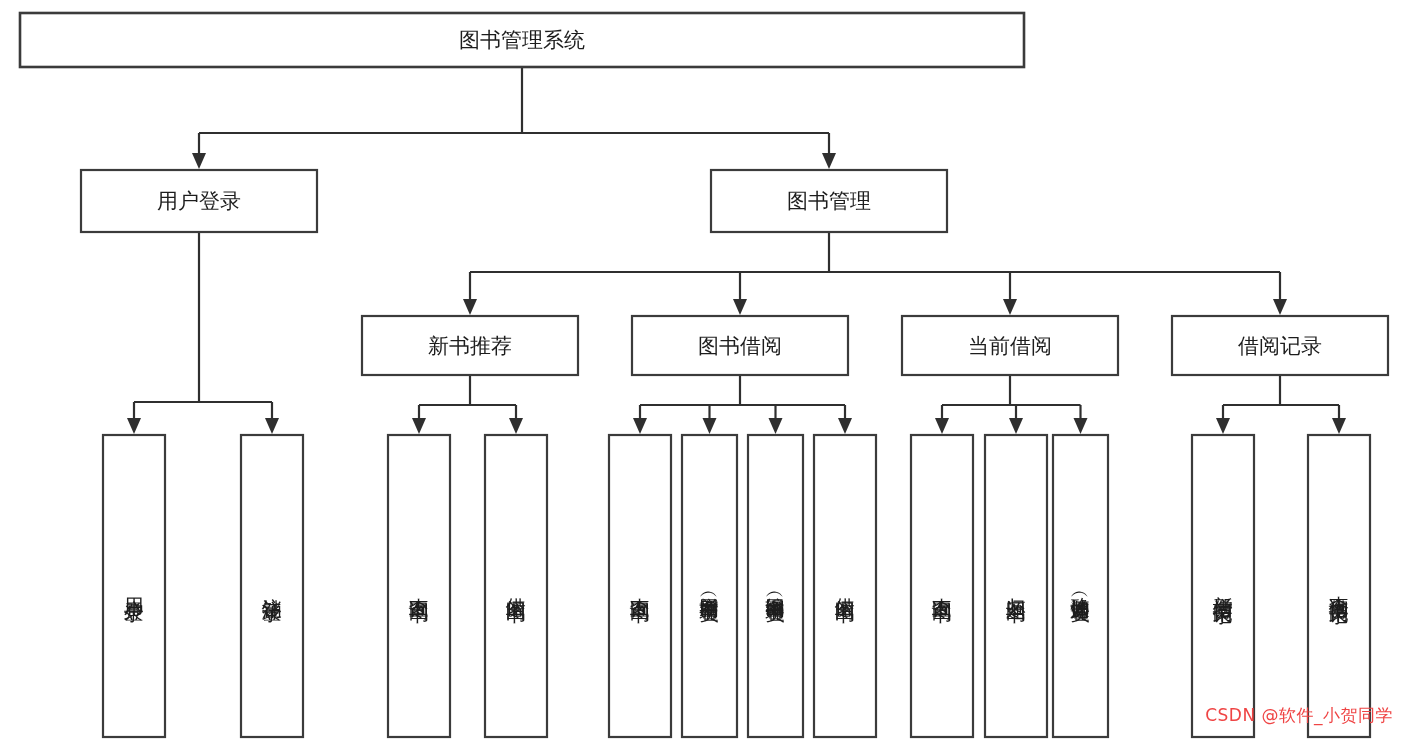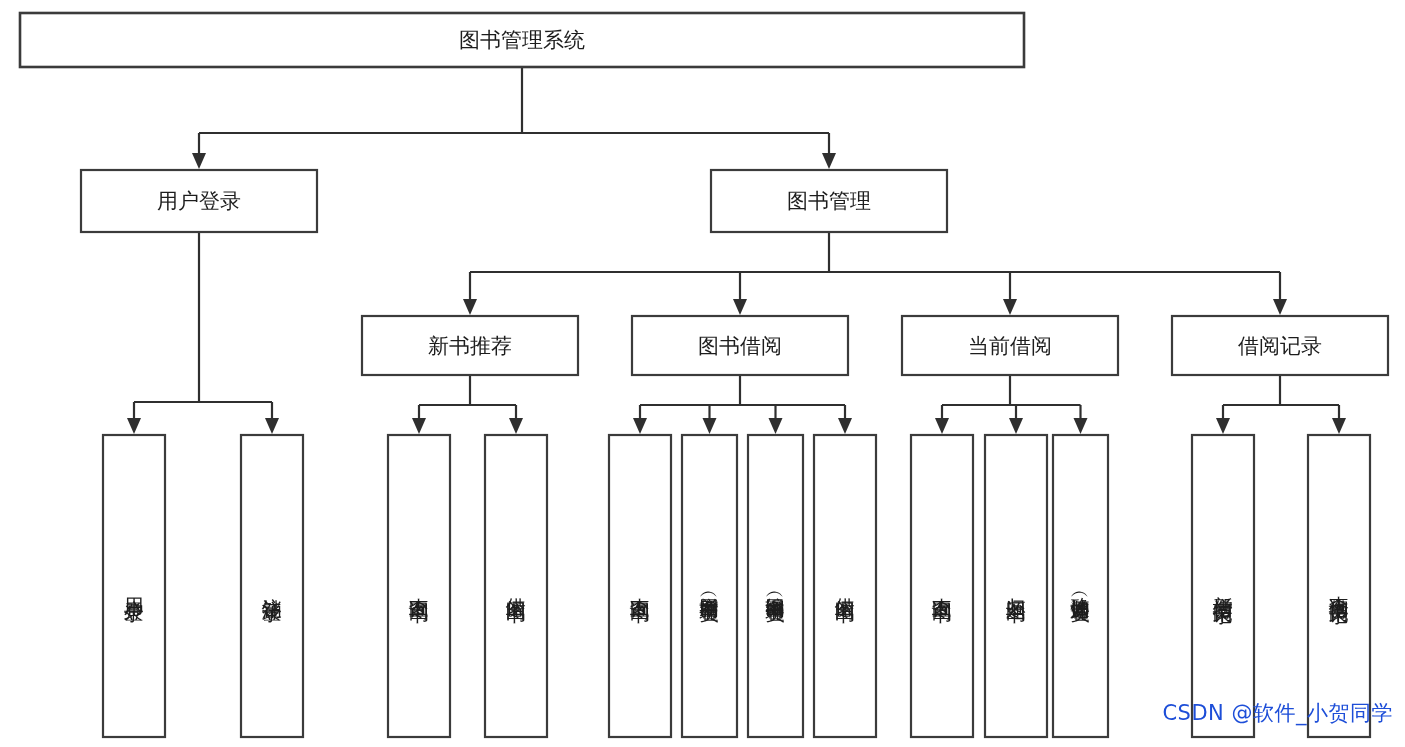--- a/index.html
+++ b/index.html
@@ -71,22 +71,22 @@
     letter-spacing: 2px;
     color: #1d1d1d;
     white-space: nowrap;
     text-align: center;
   }
   .watermark {
     position: absolute;
     right: 12px;
     bottom: 6px;
     font-family: "DejaVu Sans", "Liberation Sans", sans-serif;
-    font-size: 21px;
-    color: #1d4ed8;
+    font-size: 17px;
+    color: #ef4444;
     letter-spacing: 0.5px;
     white-space: nowrap;
     pointer-events: none;
   }
 </style>
 </head>
 <body>
 
 <div id="diagram-root">
 

